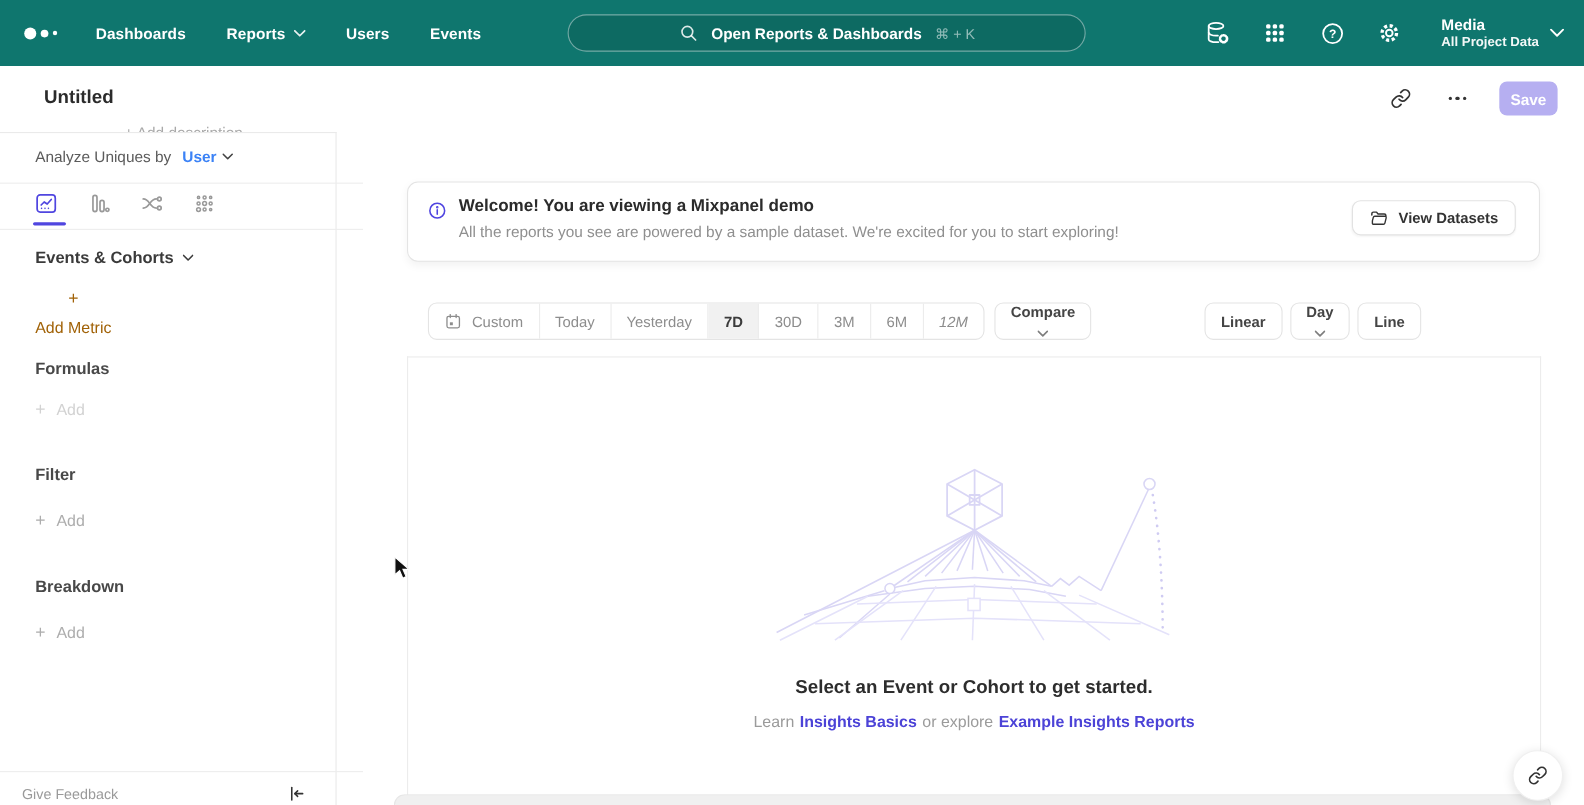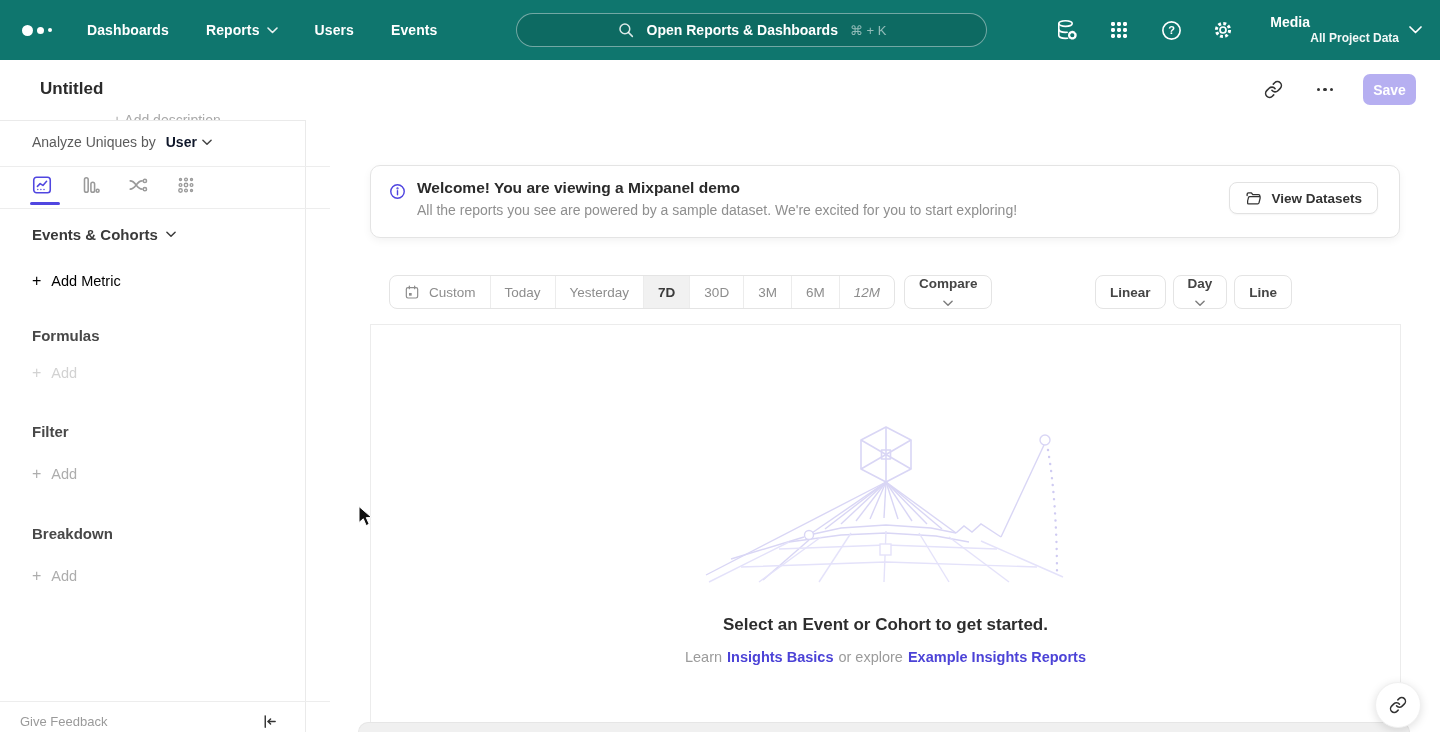--- a/index.html
+++ b/index.html
@@ -16,46 +16,46 @@
   .navlinks { display:flex; align-items:center; gap:37px; margin-left:35px; }
   .navlink { color:#fff; font-size:14px; font-weight:600; letter-spacing:.1px; display:flex; align-items:center; gap:7px; cursor:pointer; }
   .navlink svg { opacity:.9; }
   .searchbar { position:absolute; left:516px; top:13px; width:471px; height:34px; border:1px solid rgba(255,255,255,.42); background:rgba(0,0,0,.10); border-radius:17px; display:flex; align-items:center; justify-content:center; gap:12px; cursor:pointer; }
   .searchbar .ph { color:#fff; font-size:14px; font-weight:600; }
   .searchbar .kbd { color:rgba(255,255,255,.55); font-size:13px; font-weight:500; }
   .nav-right { position:absolute; right:18px; top:0; height:60px; display:flex; align-items:center; gap:26px; }
   .nav-icon { display:flex; align-items:center; justify-content:center; width:26px; height:26px; cursor:pointer; }
   .project { display:flex; align-items:center; gap:10px; cursor:pointer; margin-left:8px; }
   .project .pname { color:#fff; font-size:14px; font-weight:700; line-height:17px; }
-  .project .pscope { color:#fff; font-size:12px; font-weight:600; line-height:15px; opacity:.95;margin-left:40px; }
+  .project .pscope { color:#fff; font-size:12px; font-weight:600; line-height:15px; opacity:.95; }
 
   
   .subheader { position:absolute; top:60px; left:0; width:1440px; height:60px; background:#fff; }
   .report-title { position:absolute; left:40px; top:19px; font-size:17px; font-weight:700; color:#2b2b2b; cursor:text; }
   .report-desc { position:absolute; left:113px; top:22px; font-size:14px; color:#a9a9a9; cursor:text;margin-top:30px; }
   .sub-right { position:absolute; right:24px; top:14px; display:flex; align-items:center; gap:24px; }
   .icon-btn { display:flex; align-items:center; justify-content:center; width:28px; height:28px; cursor:pointer; color:#333; }
   .dots3 { display:flex; gap:3px; }
   .dots3 i { width:3.5px; height:3.5px; border-radius:50%; background:#333; }
   .save-btn { width:53px; height:31px; border:none; border-radius:7px; background:#b6aff1; color:#fff; font-size:14px; font-weight:700; font-family:inherit; cursor:pointer; }
 
   
   .sidebar { position:absolute; top:120px; left:0; width:306px; height:612px; background:#fff; border-top:1px solid #eaeaea; border-right:1px solid #eaeaea; }
   .analyze-row { position:absolute; left:32px; top:13px; display:flex; align-items:center; gap:6px; font-size:14px; }
   .analyze-label { color:#5b5b5b; }
-  .analyze-value { color:#0f172a; font-weight:700; margin-left:4px; cursor:pointer; display:flex; align-items:center; gap:5px; }
+  .analyze-value { color:#3b82f6; font-weight:700; margin-left:4px; cursor:pointer; display:flex; align-items:center; gap:5px; }
   .side-div { position:absolute; left:0; width:330px; height:1px; background:#ededed; }
   .charttabs { position:absolute; left:30px; top:52px; display:flex; gap:24px; }
   .charttab { width:24px; height:24px; display:flex; align-items:center; justify-content:center; color:#9a9a9a; cursor:pointer; }
   .charttab.active { color:#5046e0; }
   .tab-underline { position:absolute; left:30px; top:81px; width:30px; height:3px; border-radius:2px; background:#5046e0; }
   .ec-row { position:absolute; left:32px; top:105px; display:flex; align-items:center; gap:8px; font-size:15px; font-weight:700; color:#3a3a3a; cursor:pointer; }
   .add-row { position:absolute; left:32px; display:flex; align-items:center; gap:10px; font-size:14.5px; cursor:pointer; }
   .add-row .plus::before { content:"+"; font-size:16px; }
-  .add-metric { top:151px; color:#000000; }
+  .add-metric { top:142px; color:#a16207;flex-direction:column; }
   .sec-title { position:absolute; left:32px; font-size:15px; font-weight:700; color:#484848; }
   .t-formulas { top:206px; }
   .a-formulas { top:243px; color:#d2d2d2; }
   .t-filter { top:302px; }
   .a-filter { top:344px; color:#adadad; }
   .t-breakdown { top:404px; }
   .a-breakdown { top:446px; color:#adadad; }
   .side-footer-div { position:absolute; left:0; top:580px; width:330px; height:1px; background:#ededed; }
   .give-feedback { position:absolute; left:20px; top:593px; font-size:13px; color:#9a9a9a; cursor:pointer; }
   .collapse-btn { position:absolute; right:26px; top:590px; width:20px; height:20px; display:flex; align-items:center; justify-content:center; color:#444; cursor:pointer; }

